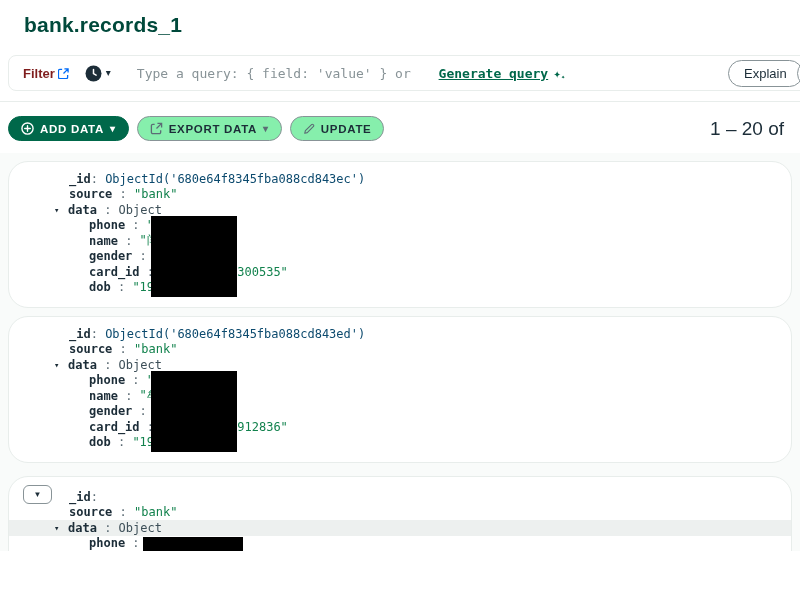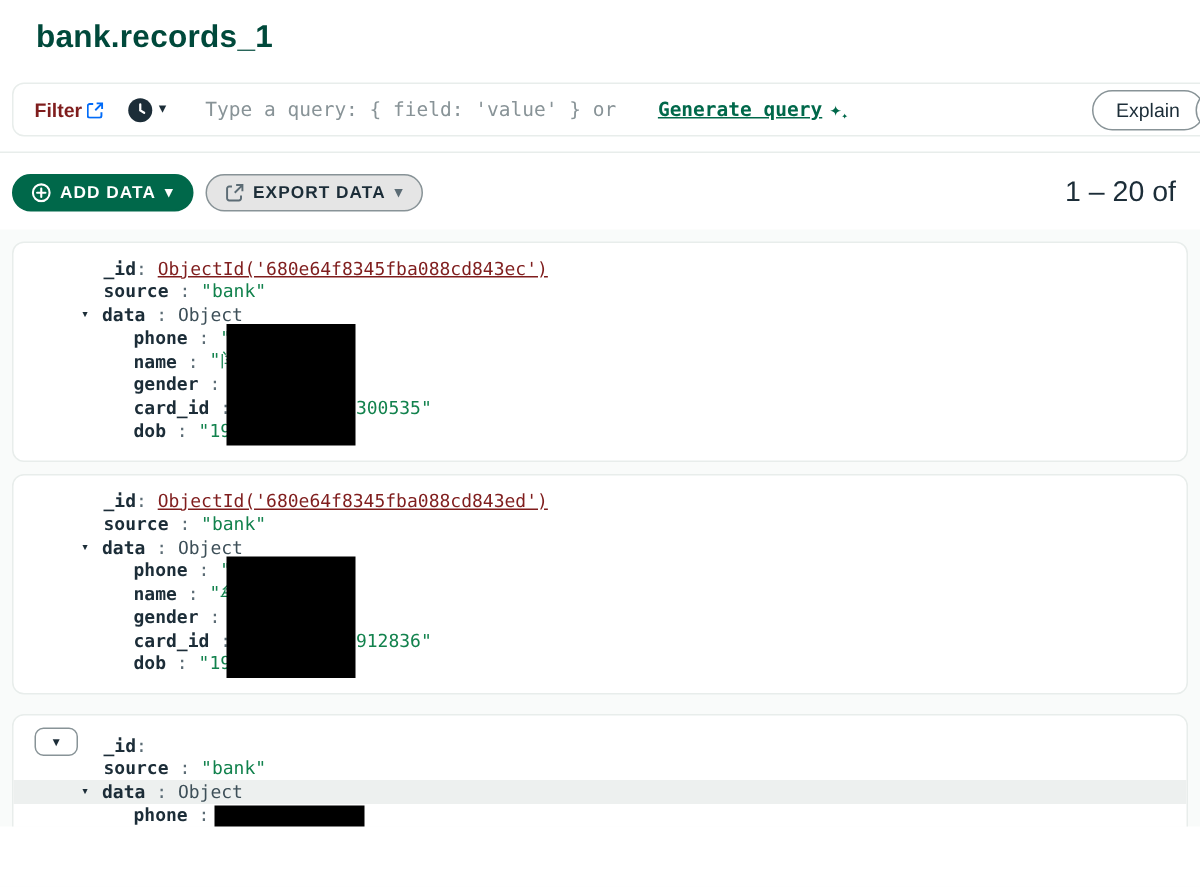--- a/index.html
+++ b/index.html
@@ -40,37 +40,37 @@
     color: #1C2D38; font-family: "Liberation Sans", sans-serif; cursor: pointer; }
   .cutoff-btn { position: absolute; left: 788px; top: 4px; height: 27px; width: 60px;
     border: 1px solid #889397; border-radius: 14px; background: #fff; cursor: pointer; }
 
   
   .toolbar { display: flex; align-items: center; gap: 8px; padding: 14px 8px 12px 8px; }
   .btn { display: inline-flex; align-items: center; gap: 6px; height: 25px; padding: 0 12px;
     border-radius: 13px; font-size: 11.5px; font-weight: 700; letter-spacing: .7px;
     cursor: pointer; white-space: nowrap; font-family: "Liberation Sans", sans-serif; }
   .btn-primary { background: #00684A; border: 1px solid #00684A; color: #fff; }
-  .btn-secondary { background: #e5e5e5; border: 1px solid #889397; color: #1C2D38; }
+  .btn-secondary { background: #86efac; border: 1px solid #889397; color: #1C2D38; }
   .btn .icon { display: inline-flex; align-items: center; }
   .pagination { margin-left: auto; padding-right: 8px; font-size: 19px; color: #1C2D38;
     white-space: nowrap; }
 
   
   .docs { padding: 8px; background: #F9FBFA; height: 400px; display: flex;
     flex-direction: column; gap: 8px; }
   .doc-card { position: relative; background: #fff; border: 1px solid #E8EDEB;
-    border-radius: 8px; padding: 9px 16px 12px 60px;
+    border-radius: 20px; padding: 9px 16px 12px 60px;
     font-family: "DejaVu Sans Mono", monospace; font-size: 12px; flex-shrink: 0; }
   .doc-card.card3 { margin-top: 5px; padding-top: 12px; height: 120px; }
   .dline { height: 15.5px; display: flex; align-items: center; white-space: pre; }
   .dline.nest { padding-left: 20px; }
   .k { font-weight: 700; color: #1C2D38; }
   .sep { color: #5C6C75; }
-  .v-oid { color: #7f1d1d; text-decoration: underline; }
+  .v-oid { color: #0c4a6e; }
   .v-str { color: #12824D; }
   .v-obj { color: #3D4F58; }
   .dcaret { display: inline-block; width: 14px; margin-left: -15px; font-size: 9px;
     color: #1C2D38; cursor: pointer; }
   .spacer76 { display: inline-block; width: 76px; }
   .redaction { position: absolute; background: #000; z-index: 3; }
   .hl { background: #EDF0EF; margin-left: -60px; padding-left: 60px; margin-right: -16px; }
   .expander { position: absolute; left: 14px; top: 8px; width: 29px; height: 19px;
     border: 1px solid #889397; border-radius: 6px; background: #fff; cursor: pointer;
     display: flex; align-items: center; justify-content: center; font-size: 8px;
@@ -127,20 +127,28 @@
     <button class="btn btn-secondary">
       <span class="icon">
         <svg width="13" height="13" viewBox="0 0 14 14">
             <path d="M5 2.5H3A1.5 1.5 0 0 0 1.5 4v7A1.5 1.5 0 0 0 3 12.5h7A1.5 1.5 0 0 0 11.5 11V9" fill="none" stroke="#5C6C75" stroke-width="1.4"></path>
             <path d="M8 1.5h4.5V6M12.5 1.5 7 7" fill="none" stroke="#5C6C75" stroke-width="1.4"></path>
           </svg>
       </span>
       <span>EXPORT DATA</span>
       <span class="caret" style="color:#5C6C75">▾</span>
     </button>
+    <button class="btn btn-secondary">
+      <span class="icon">
+        <svg width="12" height="12" viewBox="0 0 14 14">
+            <path d="m2 12 .8-3L10 1.8a1.2 1.2 0 0 1 1.7 0l.5.5a1.2 1.2 0 0 1 0 1.7L5 11.2 2 12Z" fill="none" stroke="#5C6C75" stroke-width="1.3" stroke-linejoin="round"></path>
+          </svg>
+      </span>
+      <span>UPDATE</span>
+    </button>
     <span class="pagination">1 – 20 of</span>
   </div>
 
   <div class="docs">
 
     <div class="doc-card">
       <div class="redaction" style="left:142px;top:54px;width:86px;height:81px"></div>
       <div class="dline"><span class="k">_id</span><span class="sep">: </span><span class="v-oid">ObjectId('680e64f8345fba088cd843ec')</span></div>
       <div class="dline"><span class="k">source</span><span class="sep"> : </span><span class="v-str">"bank"</span></div>
       <div class="dline"><span class="dcaret">▾</span><span class="k">data</span><span class="sep"> : </span><span class="v-obj">Object</span></div>

